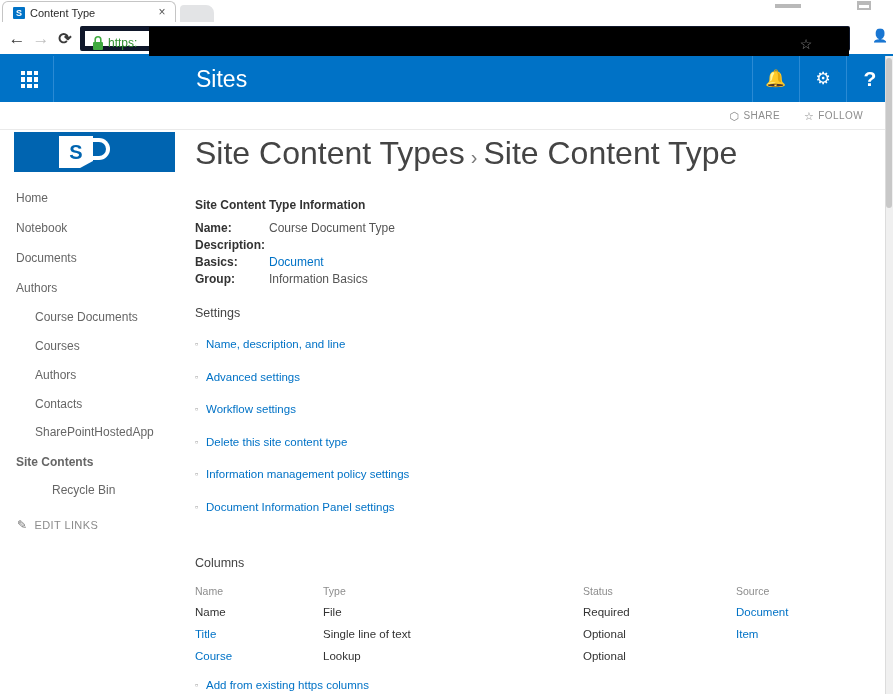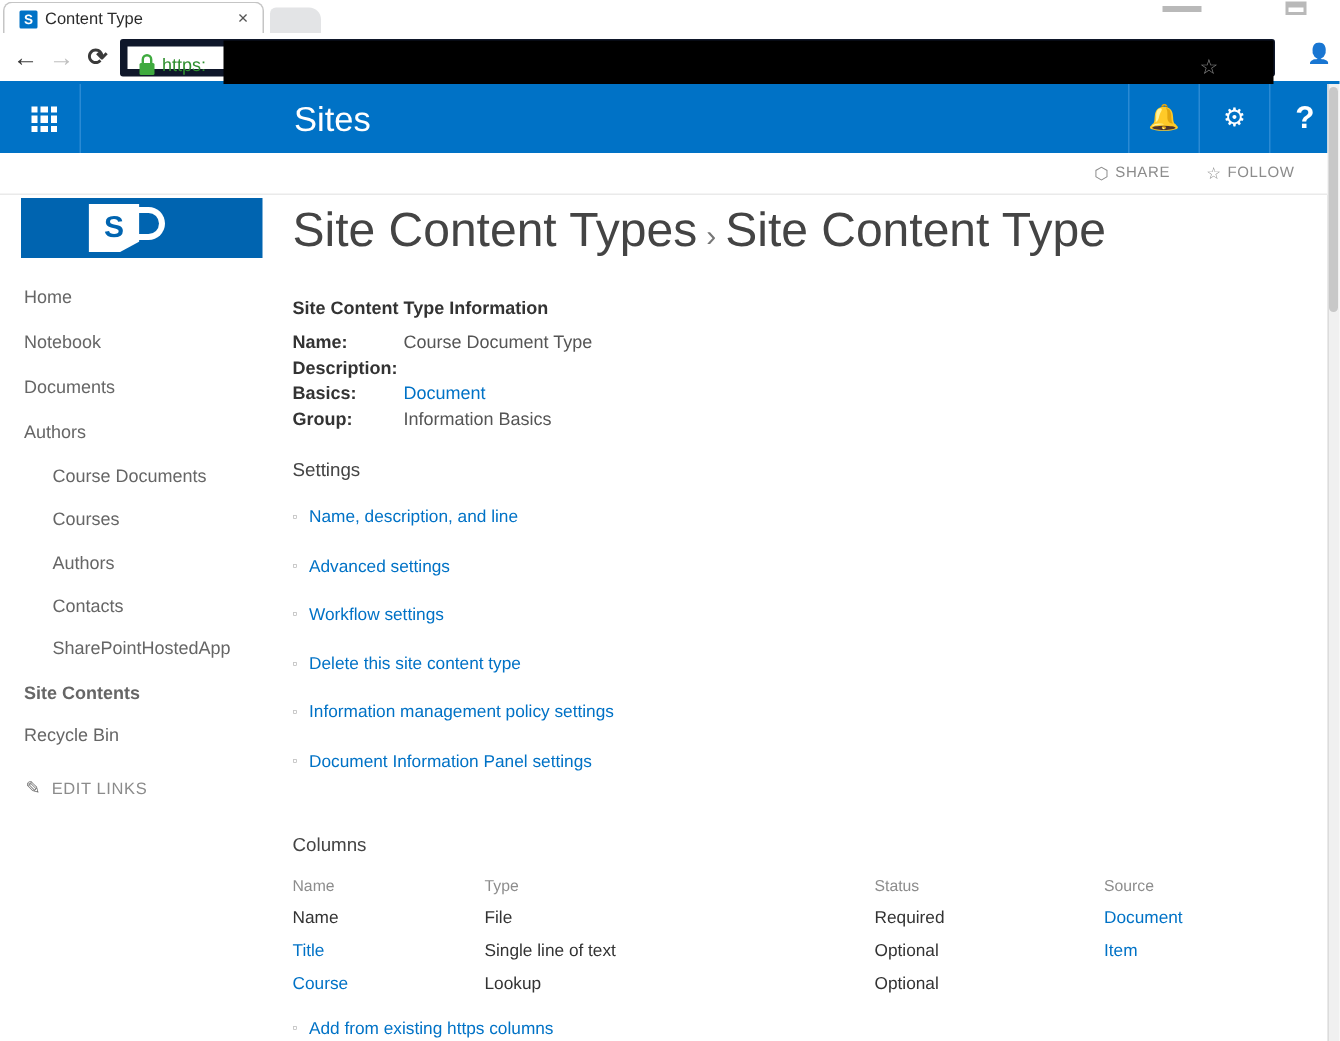--- a/index.html
+++ b/index.html
@@ -309,21 +309,21 @@
     <div class="nav-item" style="top: 0px;"><span>Home</span></div>
     <div class="nav-item" style="top: 30px;"><span>Notebook</span></div>
     <div class="nav-item" style="top: 60px;"><span>Documents</span></div>
     <div class="nav-item" style="top: 90px;"><span>Authors</span></div>
     <div class="nav-item child" style="top: 119px;"><span>Course Documents</span></div>
     <div class="nav-item child" style="top: 148px;"><span>Courses</span></div>
     <div class="nav-item child" style="top: 177px;"><span>Authors</span></div>
     <div class="nav-item child" style="top: 206px;"><span>Contacts</span></div>
     <div class="nav-item child" style="top: 234px;"><span>SharePointHostedApp</span></div>
     <div class="nav-item" style="top: 264px; font-weight: bold;"><span>Site Contents</span></div>
-    <div class="nav-item" style="top: 292px;"><span>Recycle Bin</span></div>
+    <div class="nav-item" style="top: 292px; margin-left: 36px;"><span>Recycle Bin</span></div>
     <div id="edit-links" style="top: 327px;"><span class="pencil">✎</span><span>EDIT LINKS</span></div>
   </div>
 
 <div id="main">
   <div id="ct-info-heading">Site Content Type Information</div>
   <div id="info-rows">
       <div class="info-row" style="top: 22px;">
         <span class="info-label">Name:</span>
         <span class="info-value">Course Document Type</span>
       </div>

